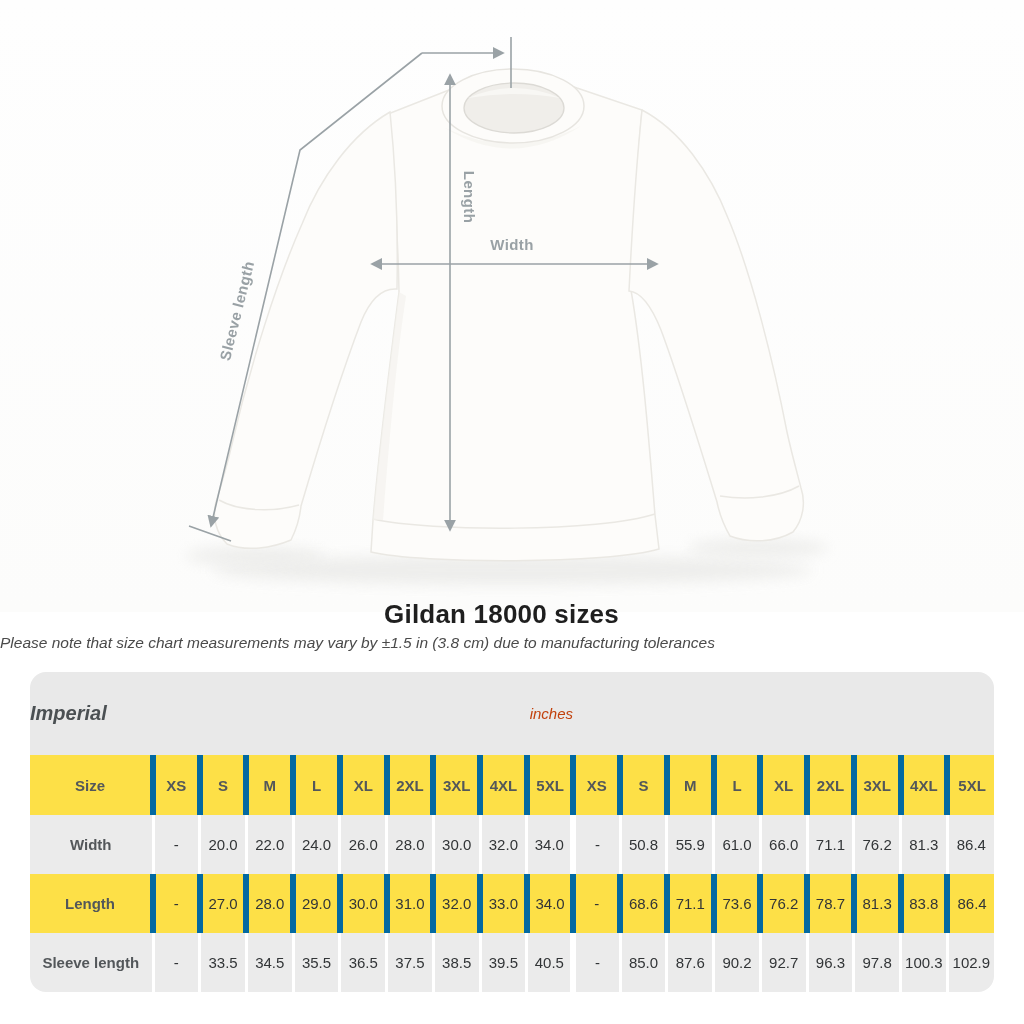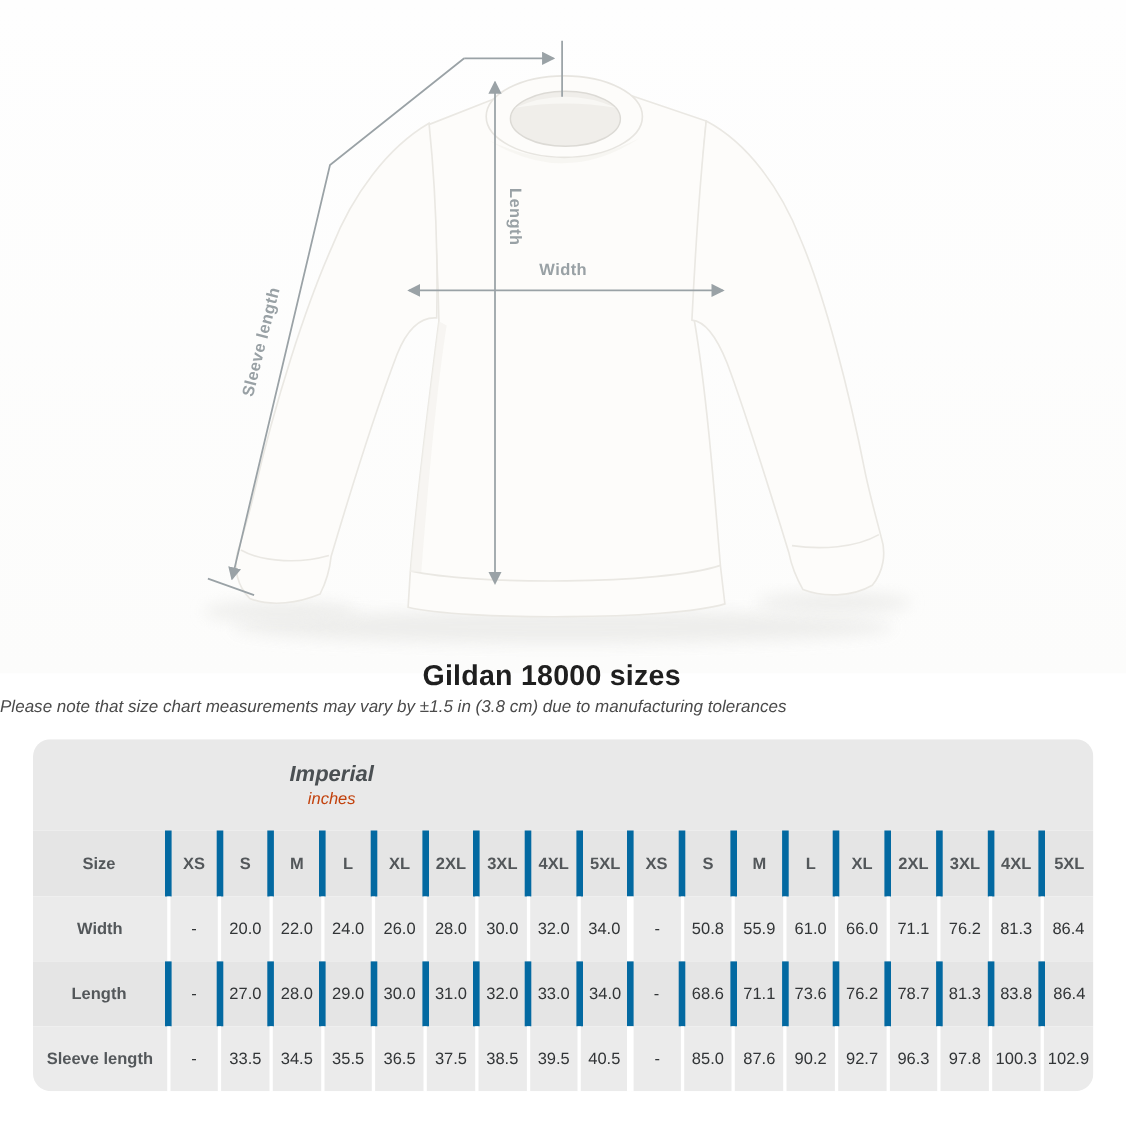--- a/index.html
+++ b/index.html
@@ -12,29 +12,29 @@
   .figure-svg{position:absolute;left:0;top:0;}
 
   .page-title{position:absolute;left:0;top:599px;width:1003px;text-align:center;
     font-size:26px;font-weight:bold;color:#1f1f1f;letter-spacing:.2px;}
   .page-note{position:absolute;left:0;top:634px;width:1024px;
     font-size:15.5px;font-style:italic;color:#4a4a4a;}
 
   .table-wrap{position:absolute;left:30px;top:672px;width:964px;height:320px;
     border-radius:16px;overflow:hidden;}
   .band{height:83px;background:#e9e9e9;display:flex;}
-  .band-half{display:flex;flex-direction:column;align-items:center;justify-content:center;gap:2px;}
+  .band-half{display:flex;flex-direction:row;align-items:center;justify-content:space-between;gap:2px;}
   .band-left{width:56.33%;}
   .band-right{width:43.67%;}
   .band-name{font-size:20px;font-weight:bold;font-style:italic;color:#4b5053;}
   .band-unit{font-size:15px;font-style:italic;color:#c2410c;}
 
   table.sizing{border-collapse:collapse;table-layout:fixed;width:100%;}
   table.sizing th,table.sizing td{padding:0;text-align:center;vertical-align:middle;}
-  tr.row-white{background:#e5e5e5;}
+  tr.row-white{background:#fde047;}
   tr.row-gray{background:#ebebeb;}
   tr.row-white th,tr.row-white td{border-left:6px solid #0369a1;}
   tr.row-gray th,tr.row-gray td{border-left:3px solid #ffffff;}
   table.sizing .first{border-left:none !important;}
   table.sizing .split{border-left-width:6px;}
   tr.hdr th{height:60px;font-size:15px;font-weight:bold;color:#53575a;}
   tr.datarow td{height:59px;font-size:15px;color:#323537;}
   tr.datarow .lbl{font-weight:bold;color:#53575a;}
   col.c-label{width:123px;}
 </style>

